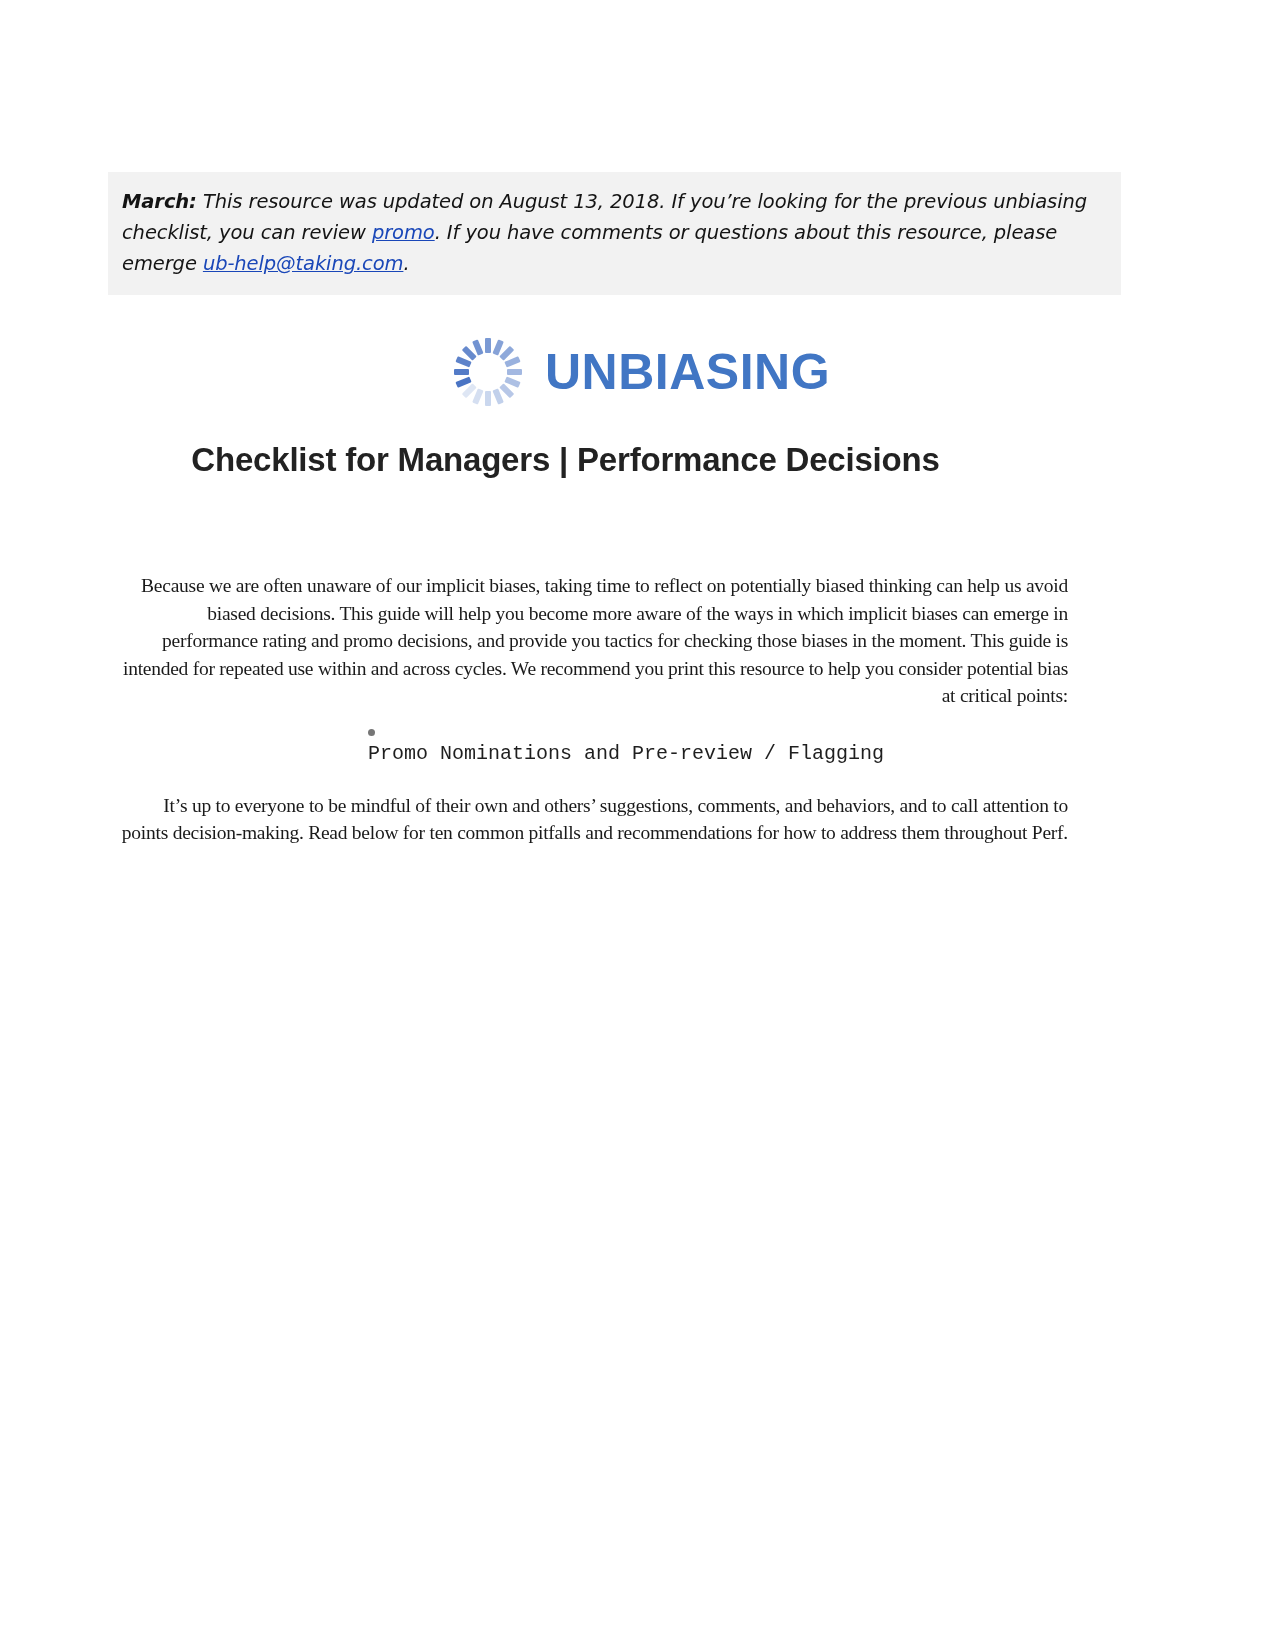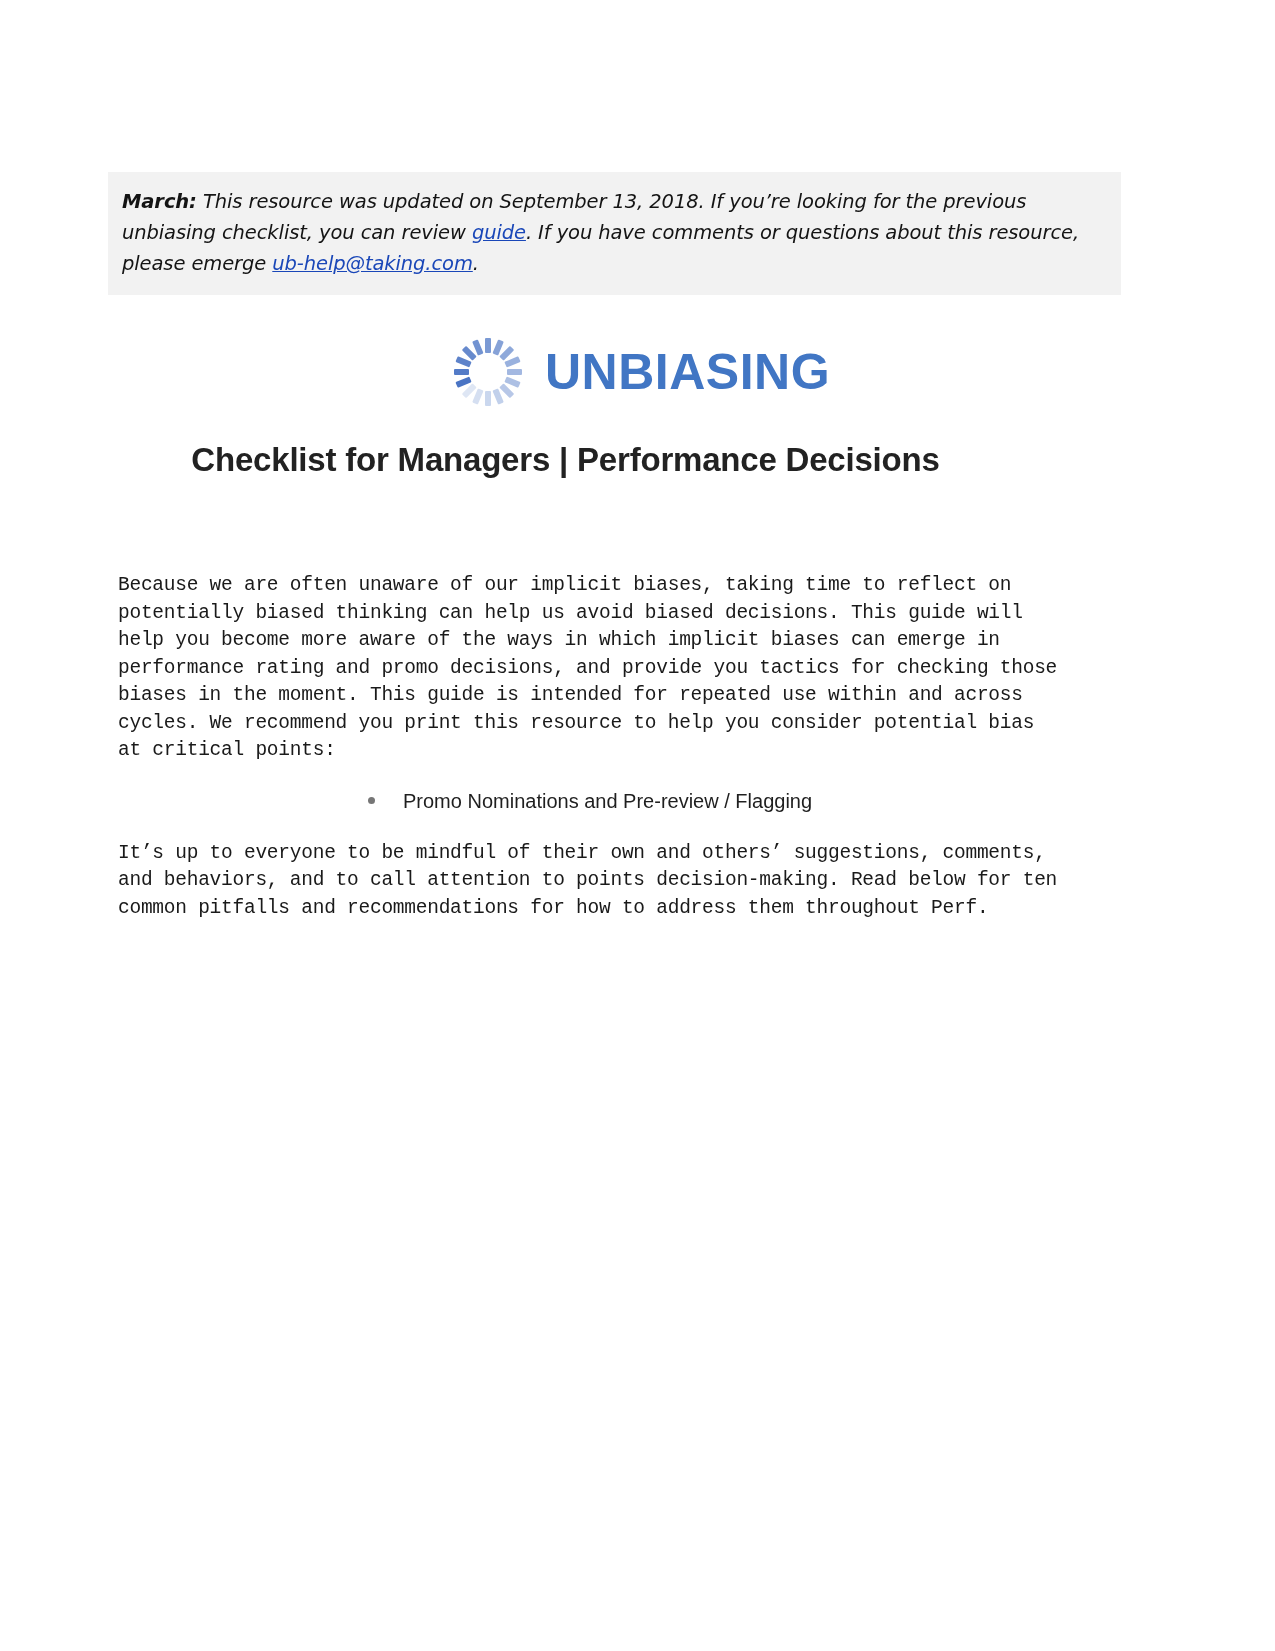--- a/index.html
+++ b/index.html
@@ -109,41 +109,42 @@
   }
 
   
   .content {
     position: absolute;
     left: 118px;
     top: 572px;
     width: 950px;
   }
   .body-par {
-    font-family: Liberation Mono, monospace;
+    font-family: Liberation Serif, serif;
     font-size: 19.5px;
     line-height: 27.5px;
     color: #1a1a1a;
     letter-spacing: -0.25px;
-    text-align: left;
+    text-align: right;
     margin: 0;
   }
   .bullet-list {
     margin: 23px 0 0 0;
     padding: 0;
     list-style: none;
   }
   .bullet-item {
     display: flex;
     align-items: baseline;
-    font-family: Liberation Sans, sans-serif;
+    font-family: Liberation Mono, monospace;
     font-size: 20px;
     line-height: 27px;
     color: #1f1f1f;
     padding-left: 250px;
+    flex-direction: column;
   }
   .bullet-dot {
     flex: 0 0 auto;
     width: 7px;
     height: 7px;
     border-radius: 50%;
     background: #767676;
     margin-right: 28px;
     position: relative;
     top: -4px;
@@ -152,21 +153,21 @@
     height: 25px;
   }
 </style>
 </head>
 <body>
 
 <div class="page">
 
   <div class="note-banner">
     <div class="note-text">
-      <b>March:</b><span> This resource was updated on September 13, 2018. If you’re looking for the previous unbiasing checklist, you can review </span><a class="note-link" href="#">guide</a><span>. If you have comments or questions about this resource, please emerge </span><a class="note-link" href="#">ub-help@taking.com</a><span>.</span>
+      <b>March:</b><span> This resource was updated on August 13, 2018. If you’re looking for the previous unbiasing checklist, you can review </span><a class="note-link" href="#">promo</a><span>. If you have comments or questions about this resource, please emerge </span><a class="note-link" href="#">ub-help@taking.com</a><span>.</span>
     </div>
   </div>
 
   <div class="logo-row">
     <div class="spinner" id="spinner">
         <i style="transform: rotate(0deg) translateY(-31px); opacity: 0.73;"></i>
         <i style="transform: rotate(22.5deg) translateY(-31px); opacity: 0.67;"></i>
         <i style="transform: rotate(45deg) translateY(-31px); opacity: 0.62;"></i>
         <i style="transform: rotate(67.5deg) translateY(-31px); opacity: 0.56;"></i>
         <i style="transform: rotate(90deg) translateY(-31px); opacity: 0.51;"></i>

